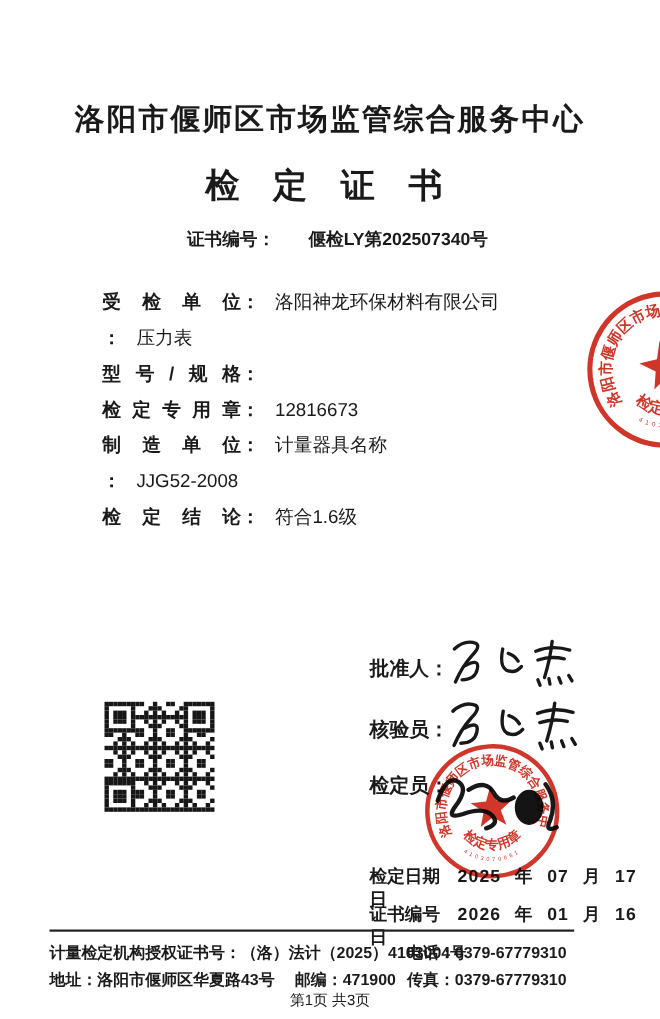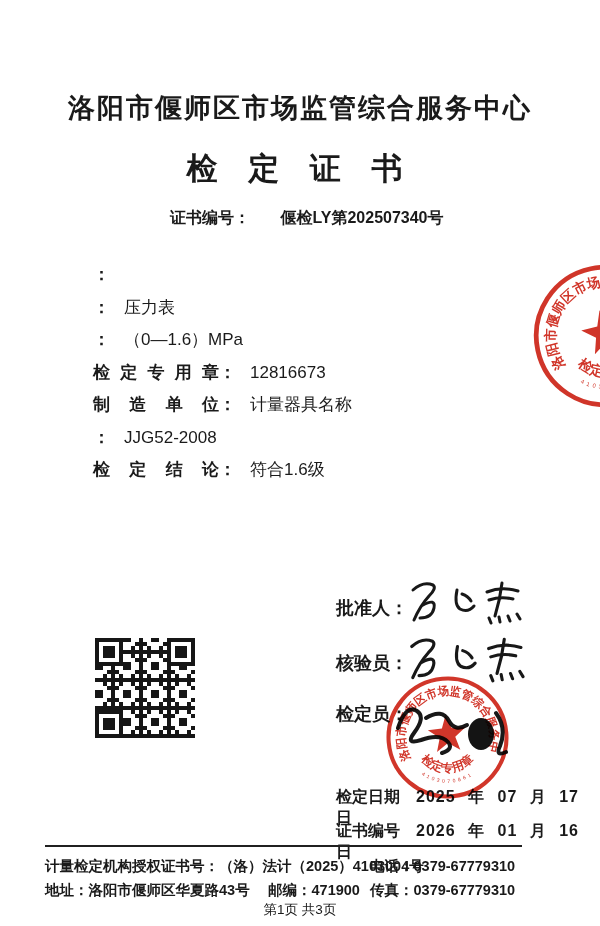--- a/index.html
+++ b/index.html
@@ -44,29 +44,31 @@
 <div class="abs org-title">洛阳市偃师区市场监管综合服务中心</div>
 <div class="abs doc-title">检 定 证 书</div>
 
 <div class="abs cert-line">
   <span><span>证书编号</span><span>：</span></span>
   <span class="val">偃检LY第202507340号</span>
 </div>
 
 <div class="abs fields">
   <div class="frow">
-      <span class="fcolon">：</span>
+    <span class="flabel">受检单位</span>
+      <span class="fcolon">：</span>
+    <span class="fvalue">洛阳神龙环保材料有限公司</span>
   </div>
   <div class="frow">
       <span class="fcolon">：</span>
     <span class="fvalue">压力表</span>
   </div>
   <div class="frow">
-      <span class="fcolon">：</span>
-    <span class="fvalue">（0—1.6）MPa</span>
+    <span class="flabel">型号/规格</span>
+      <span class="fcolon">：</span>
   </div>
   <div class="frow">
     <span class="flabel">检定专用章</span>
       <span class="fcolon">：</span>
     <span class="fvalue">12816673</span>
   </div>
   <div class="frow">
     <span class="flabel">制造单位</span>
       <span class="fcolon">：</span>
     <span class="fvalue">计量器具名称</span>

